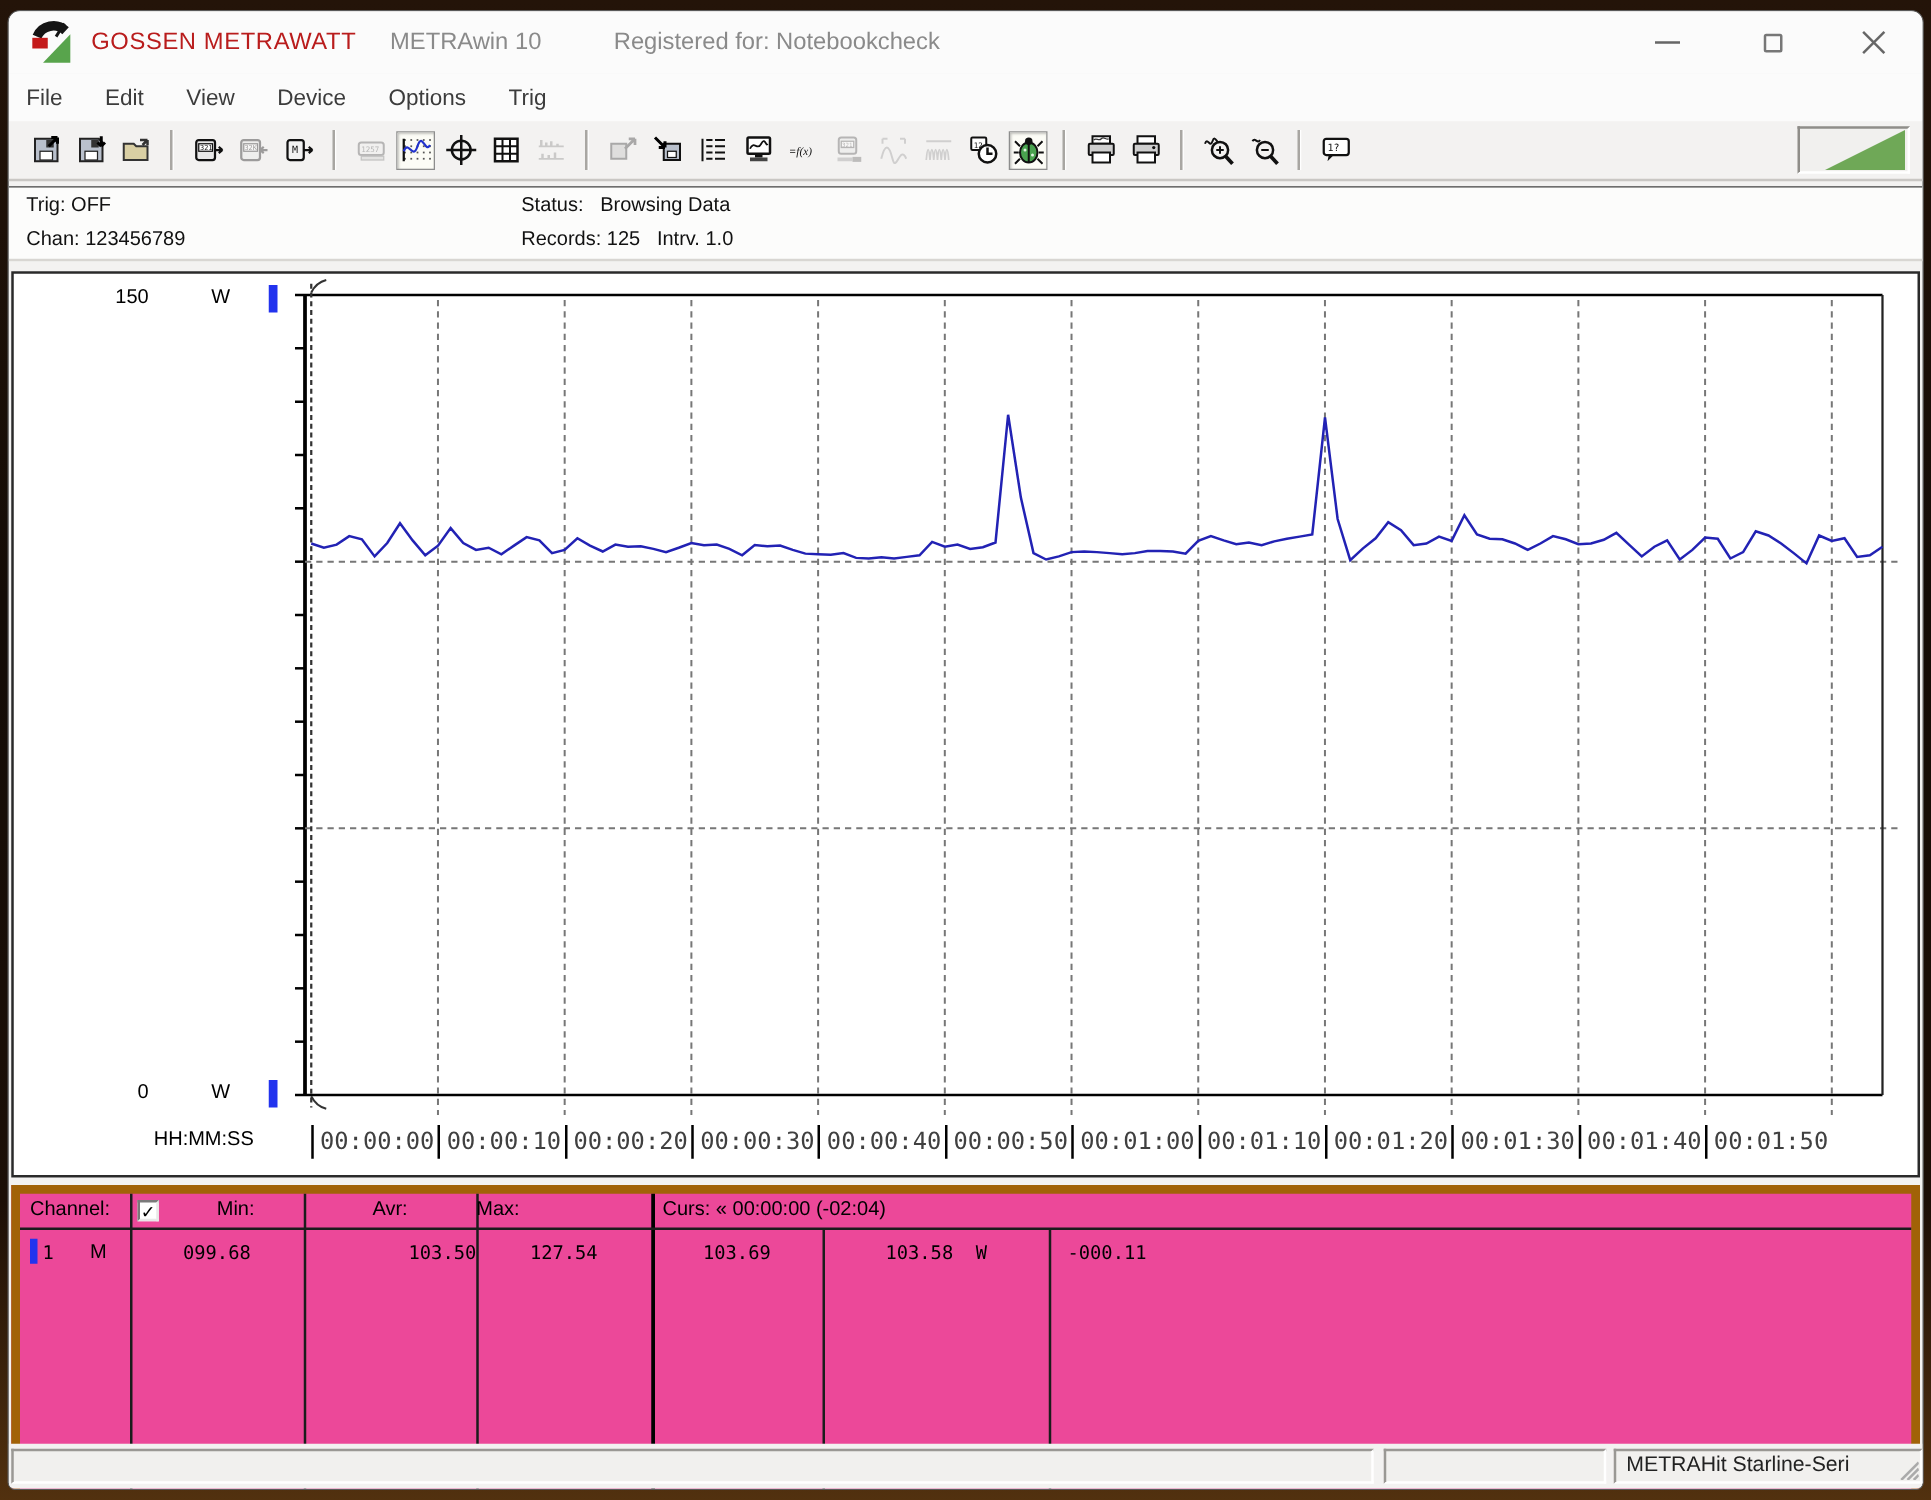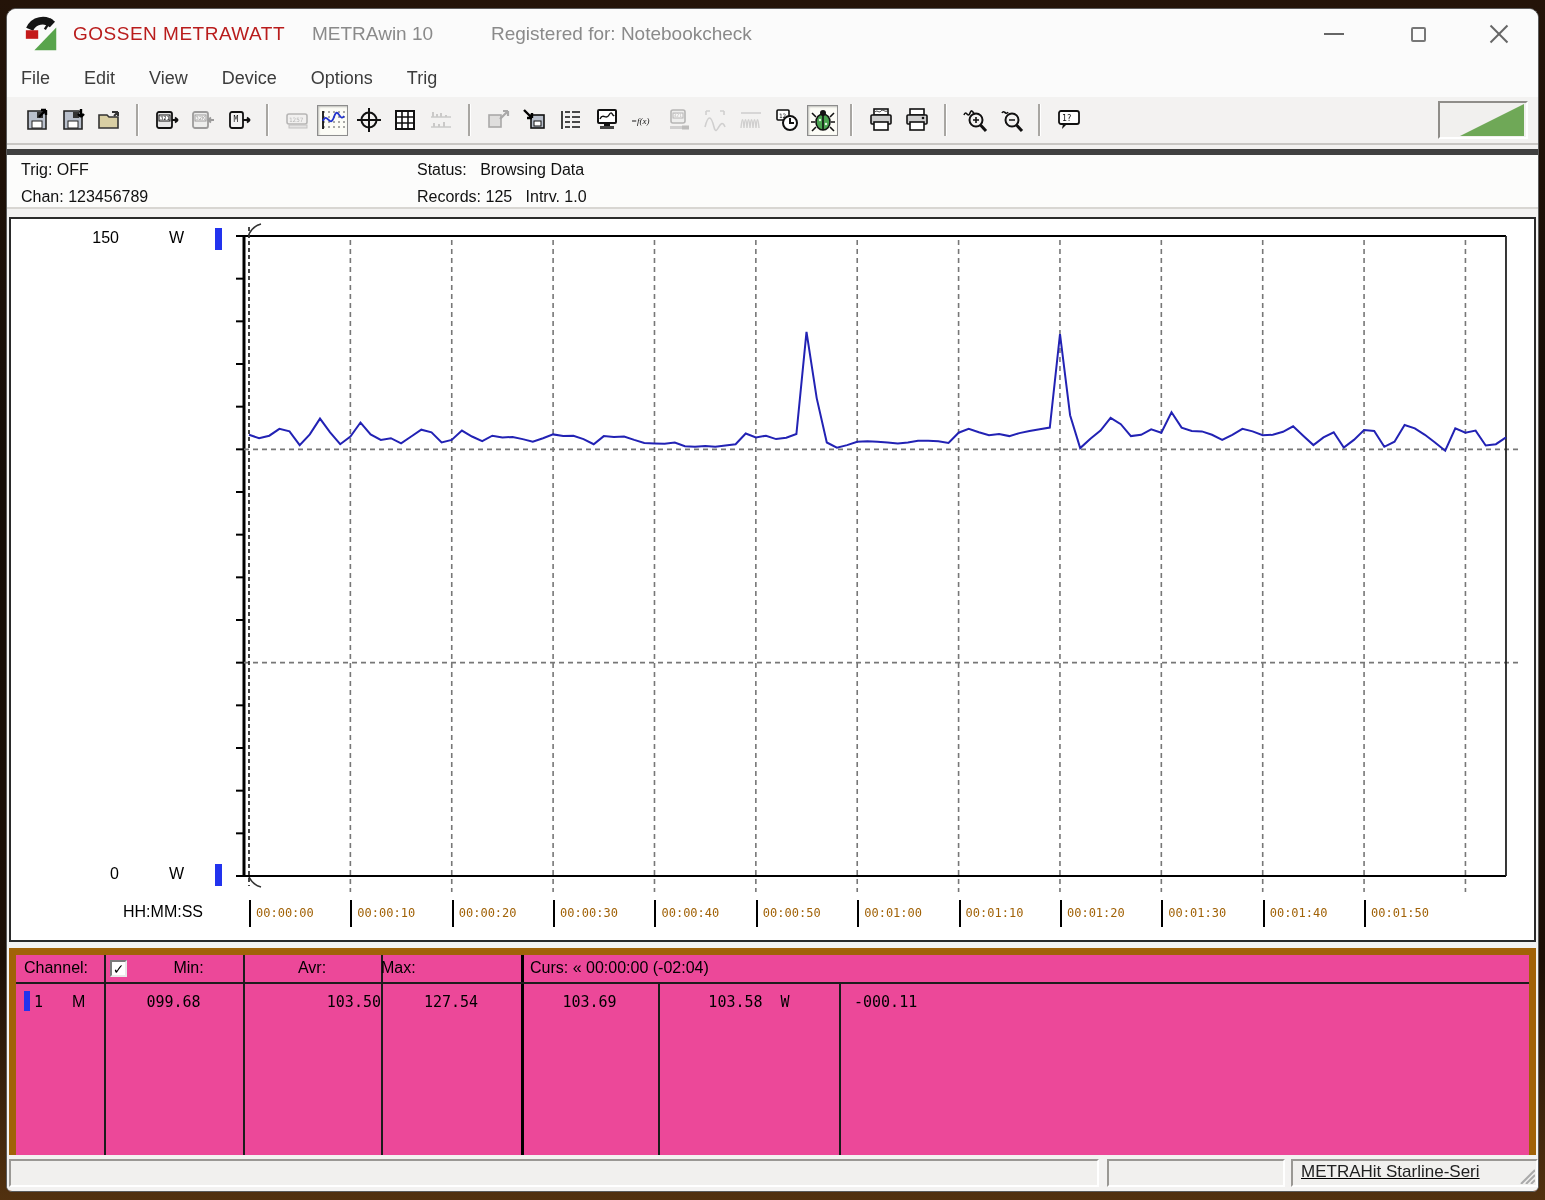--- a/index.html
+++ b/index.html
@@ -36,47 +36,47 @@
   .tb-btn.disabled { opacity:.38; filter:grayscale(1); }
   .tb-btn.pressed { background:#fcfcf6; border:1px solid #8d8d8d; box-shadow:inset 1px 1px 2px rgba(0,0,0,.25); }
   .tb-spacer { flex:1; }
   .level-panel { position:relative; width:90px; height:38px; background:#f1f0ee;
      border-top:2px solid #8f8d89; border-left:2px solid #8f8d89; border-bottom:2px solid #fff; border-right:2px solid #fff; }
   .level-tri { position:absolute; right:2px; bottom:1px; width:0; height:0;
      border-left:64px solid transparent; border-bottom:32px solid #6fa857; }
 
   
   .infopanel { position:relative; height:60px; margin:4px 0 0 0; background:#fcfcfb;
-     border-top:6px solid #404040; border-bottom:2px solid #d8d6d2; }
+     border-top:1px solid #404040; border-bottom:2px solid #d8d6d2; }
   .ip-text { position:absolute; font-size:16px; color:#111; white-space:pre; }
 
   
   .chartpanel { position:relative; margin:8px 2px 0 2px; height:725px; background:#ffffff; border:2px solid #2a2a2a; }
   .axis-label { position:absolute; font-size:16px; color:#000; }
   .chan-bar { position:absolute; width:7px; height:22px; background:#2233ee; }
   .xlabels { position:absolute; left:0; top:0; width:100%; height:100%; }
   .xlab { position:absolute; top:681px; height:27px; border-left:2px solid #000; padding-left:5px;
-     font-family:"DejaVu Sans Mono", monospace; font-size:12px; color:#a16207; line-height:27px; }
+     font-family:"DejaVu Sans Mono", monospace; font-size:19px; color:#404040; line-height:27px; }
   .hhmmss { position:absolute; left:112px; top:684px; font-size:16px; color:#000; }
   #plot { position:absolute; left:0; top:0; }
 
   
   .datatable { position:relative; margin:6px 2px 0 2px; height:260px; background:#ec4899; border:7px solid #a16207; }
   .dt-header { position:absolute; left:0; top:0; right:0; height:29px; border-bottom:2px solid #1c1c1c; }
   .dt-cell { position:absolute; font-size:16px; color:#000; }
   .num { font-family:"DejaVu Sans Mono", monospace; font-size:15px; }
   .vline { position:absolute; top:0; bottom:0; border-left:2px solid #1c1c1c; }
   .vline.heavy { border-left:3px solid #000; }
   .checkbox { position:absolute; left:94px; top:5px; width:17px; height:17px; background:#fff;
      border-top:2px solid #7a7a7a; border-left:2px solid #7a7a7a; border-bottom:2px solid #e8e8e8; border-right:2px solid #e8e8e8;
      font-size:14px; line-height:14px; text-align:center; color:#000; }
   .row-chanbar { position:absolute; left:8px; top:36px; width:6px; height:20px; background:#2233ee; }
 
   
-  .statusbar { position:absolute; left:0; right:0; bottom:0; height:36px; background:#f3f2f1; display:flex; align-items:center;text-decoration:underline; }
+  .statusbar { position:absolute; left:0; right:0; bottom:0; height:36px; background:#f3f2f1; display:flex; align-items:center; }
   .sb-panel { height:28px; background:#f1f0ee; border-top:2px solid #9a9894; border-left:2px solid #9a9894;
      border-bottom:2px solid #ffffff; border-right:2px solid #ffffff; }
   .sb-scroll { width:1090px; margin-left:2px; }
   .sb-mid { width:178px; margin-left:8px; }
   .sb-dev { position:relative; width:247px; margin-left:6px; font-size:17px; color:#222; padding:1px 24px 0 8px; white-space:nowrap; }
   .grip { position:absolute; right:1px; bottom:1px; width:18px; height:18px; }
 </style>
 </head>
 <body>
 

